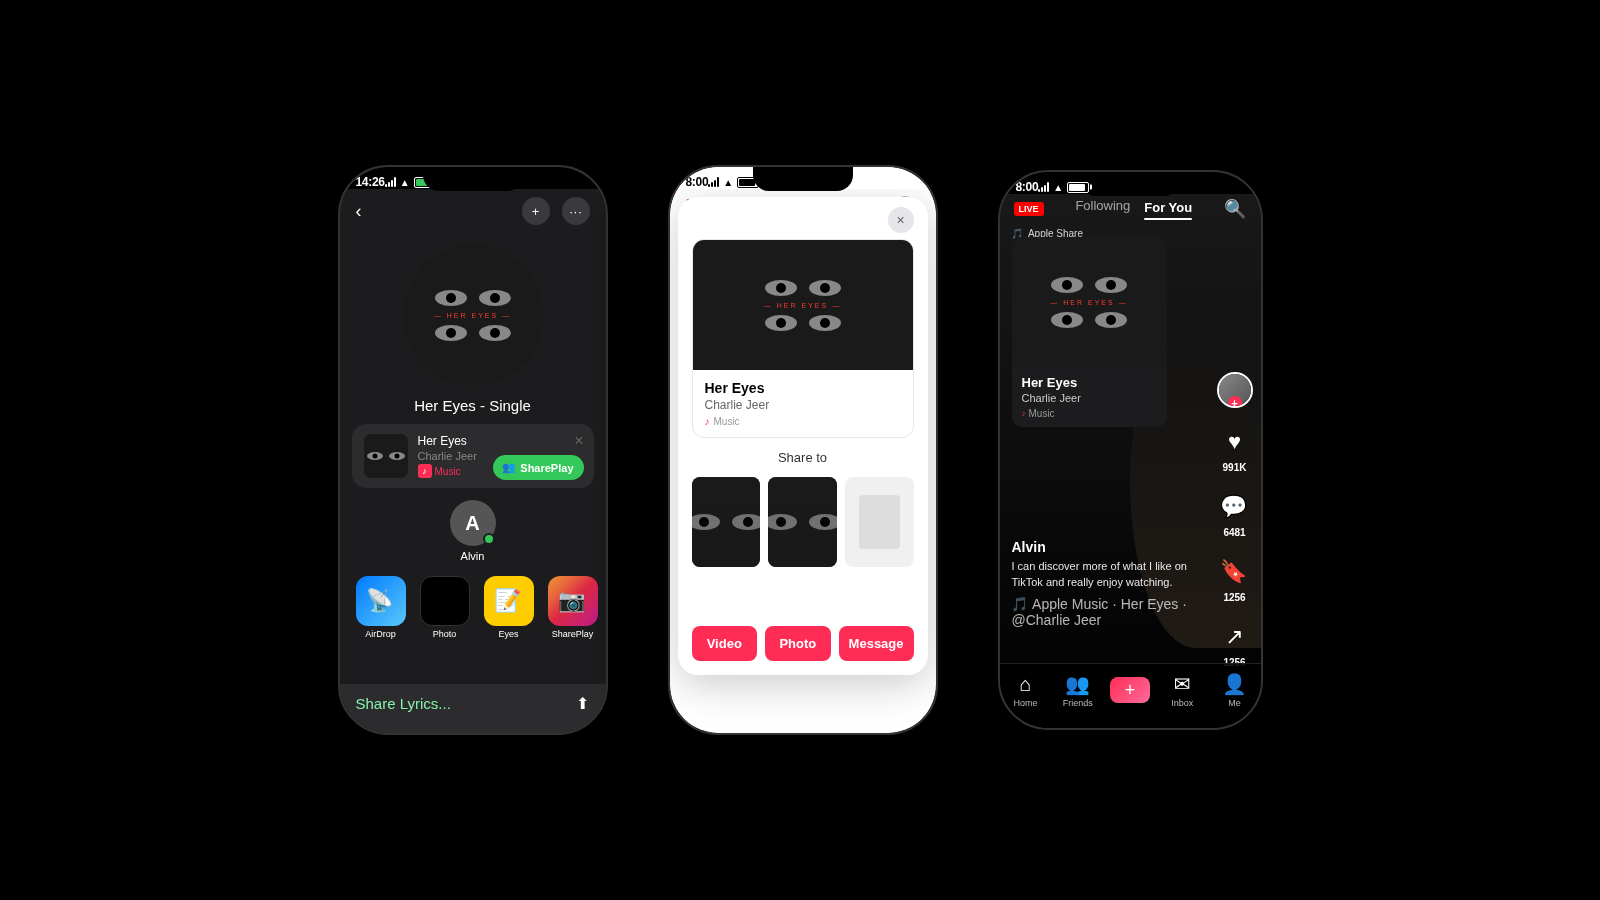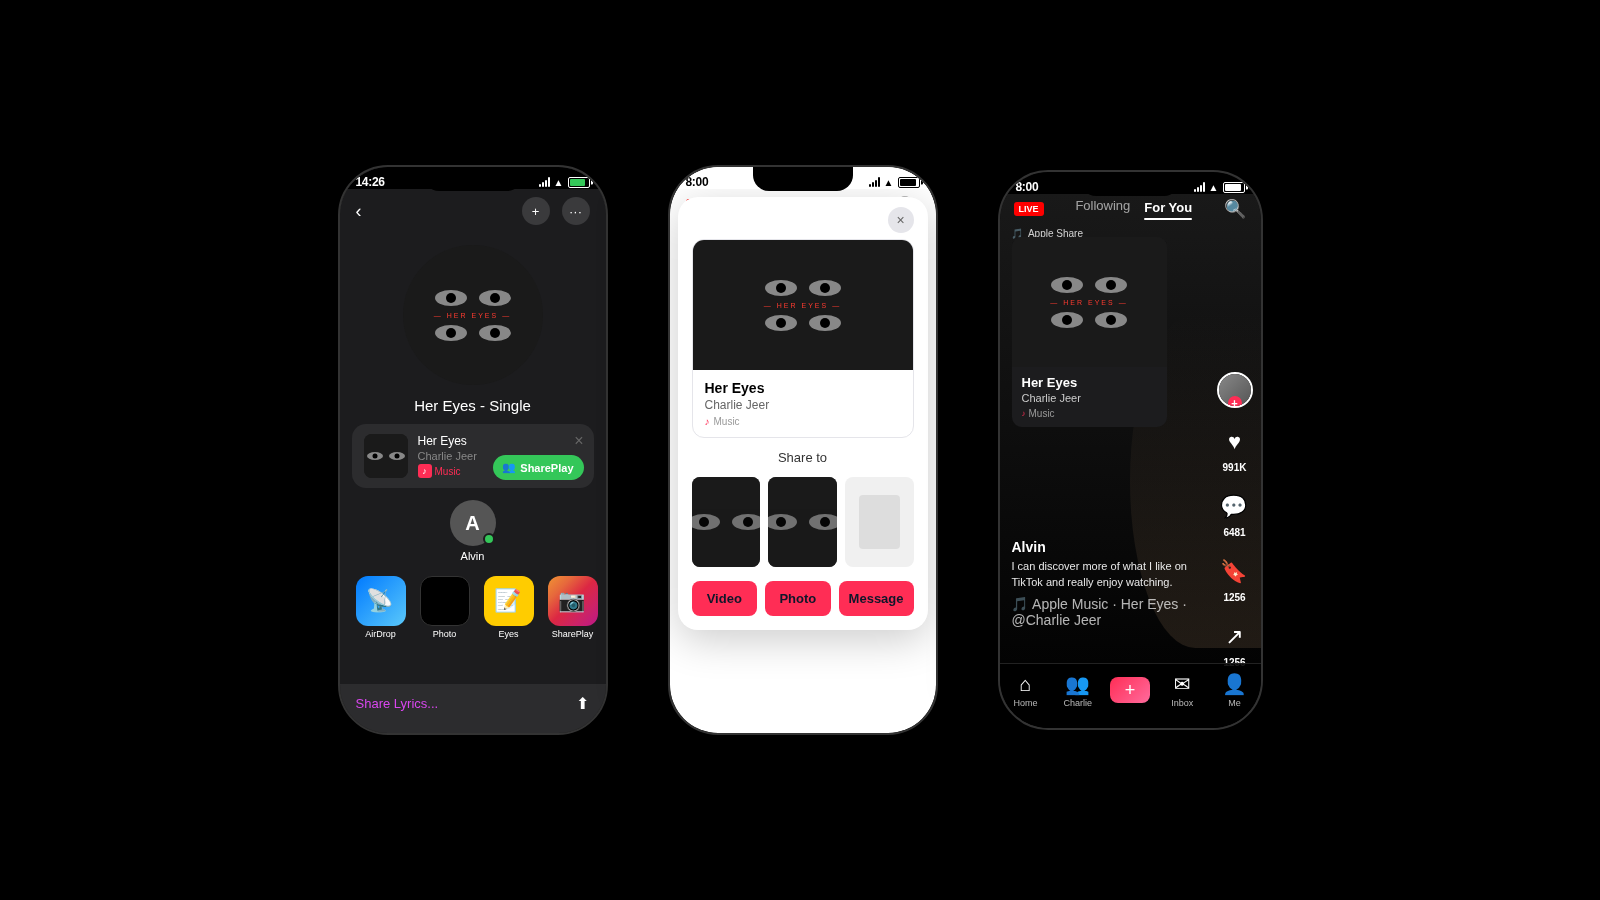--- a/index.html
+++ b/index.html
@@ -32,21 +32,21 @@
       position: absolute;
       top: 0; left: 0; right: 0; bottom: 0;
       border-radius: 48px;
       overflow: hidden;
     }
 
     
     .status-bar {
       display: flex;
       align-items: center;
-      justify-content: space-between;
+      justify-content: flex-start;
       padding: 8px 16px 0;
       font-size: 11px;
       font-weight: 600;
       color: #fff;
       position: relative;
       z-index: 10;
     }
     .status-bar.dark { background: #000; }
     .status-bar.light { background: #fff; color: #000; }
 
@@ -171,21 +171,21 @@
     }
     .p1-app-label { color: #fff; font-size: 9px; }
 
     
     .p1-share-bar {
       position: absolute; bottom: 0; left: 0; right: 0;
       background: #2c2c2e;
       padding: 10px 16px 20px;
       display: flex; align-items: center; justify-content: space-between;
     }
-    .p1-share-text { color: #d946ef; font-size: 13px; }
+    .p1-share-text { color: #86efac; font-size: 15px; }
     .p1-share-icon { color: #fff; font-size: 16px; }
     .p2-tiktok-bg { background: #fff; width: 100%; height: 100%; }
 
     .p2-header {
       display: flex;
       align-items: center;
       justify-content: space-between;
       padding: 6px 16px 4px;
       background: #fff;
     }
@@ -259,21 +259,22 @@
     .p2-share-thumb.light { background: #f0f0f0; }
 
     
     .p2-share-btns { display: flex; gap: 8px; padding: 0 14px 14px; }
     .p2-share-btn {
       flex: 1; padding: 10px;
       border-radius: 8px;
       font-size: 13px; font-weight: 700;
       text-align: center;
       background: #ff2d55;
-      color: #0f172a;
+      color: #ffffff;
+      margin-top: 45px;
     }
 
     
     .p3-screen { background: #000; width: 100%; height: 100%; position: relative; }
 
     .p3-header {
       display: flex; align-items: center; justify-content: space-between;
       padding: 6px 14px 4px;
       position: absolute; top: 20px; left: 0; right: 0; z-index: 10;
     }
@@ -749,21 +750,21 @@
         <div class="p3-music-tag">🎵 Apple Music · Her Eyes · @Charlie Jeer</div>
       </div>
 
       <div class="p3-bottom-nav">
         <div class="p3-nav-item">
           <span class="p3-nav-icon">⌂</span>
           <span class="p3-nav-label">Home</span>
         </div>
         <div class="p3-nav-item">
           <span class="p3-nav-icon">👥</span>
-          <span class="p3-nav-label">Charlie</span>
+          <span class="p3-nav-label">Friends</span>
         </div>
         <div class="p3-nav-item">
           <div class="p3-nav-plus">+</div>
         </div>
         <div class="p3-nav-item">
           <span class="p3-nav-icon">✉</span>
           <span class="p3-nav-label">Inbox</span>
         </div>
         <div class="p3-nav-item">
           <span class="p3-nav-icon">👤</span>

